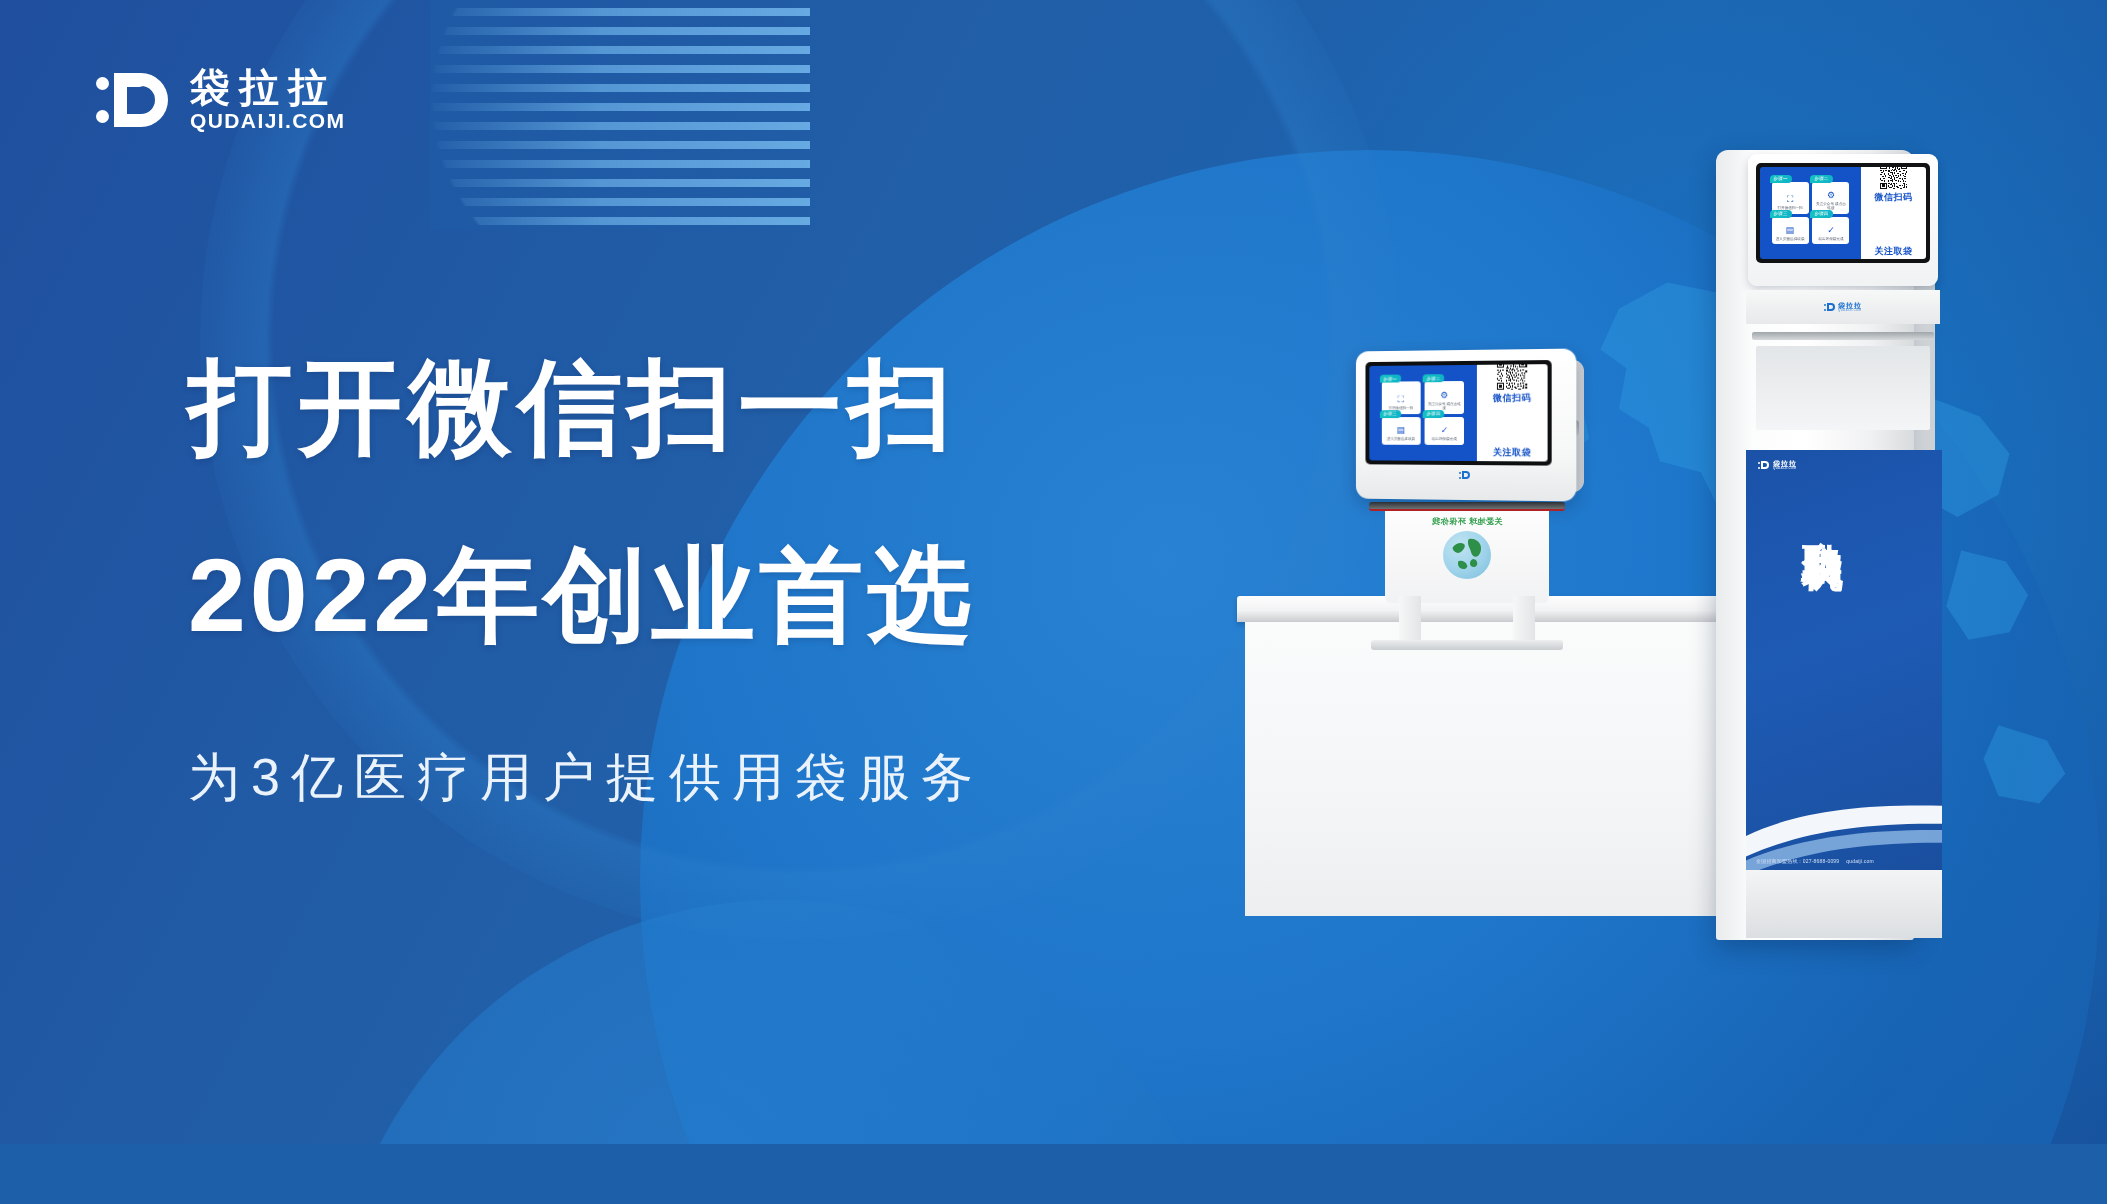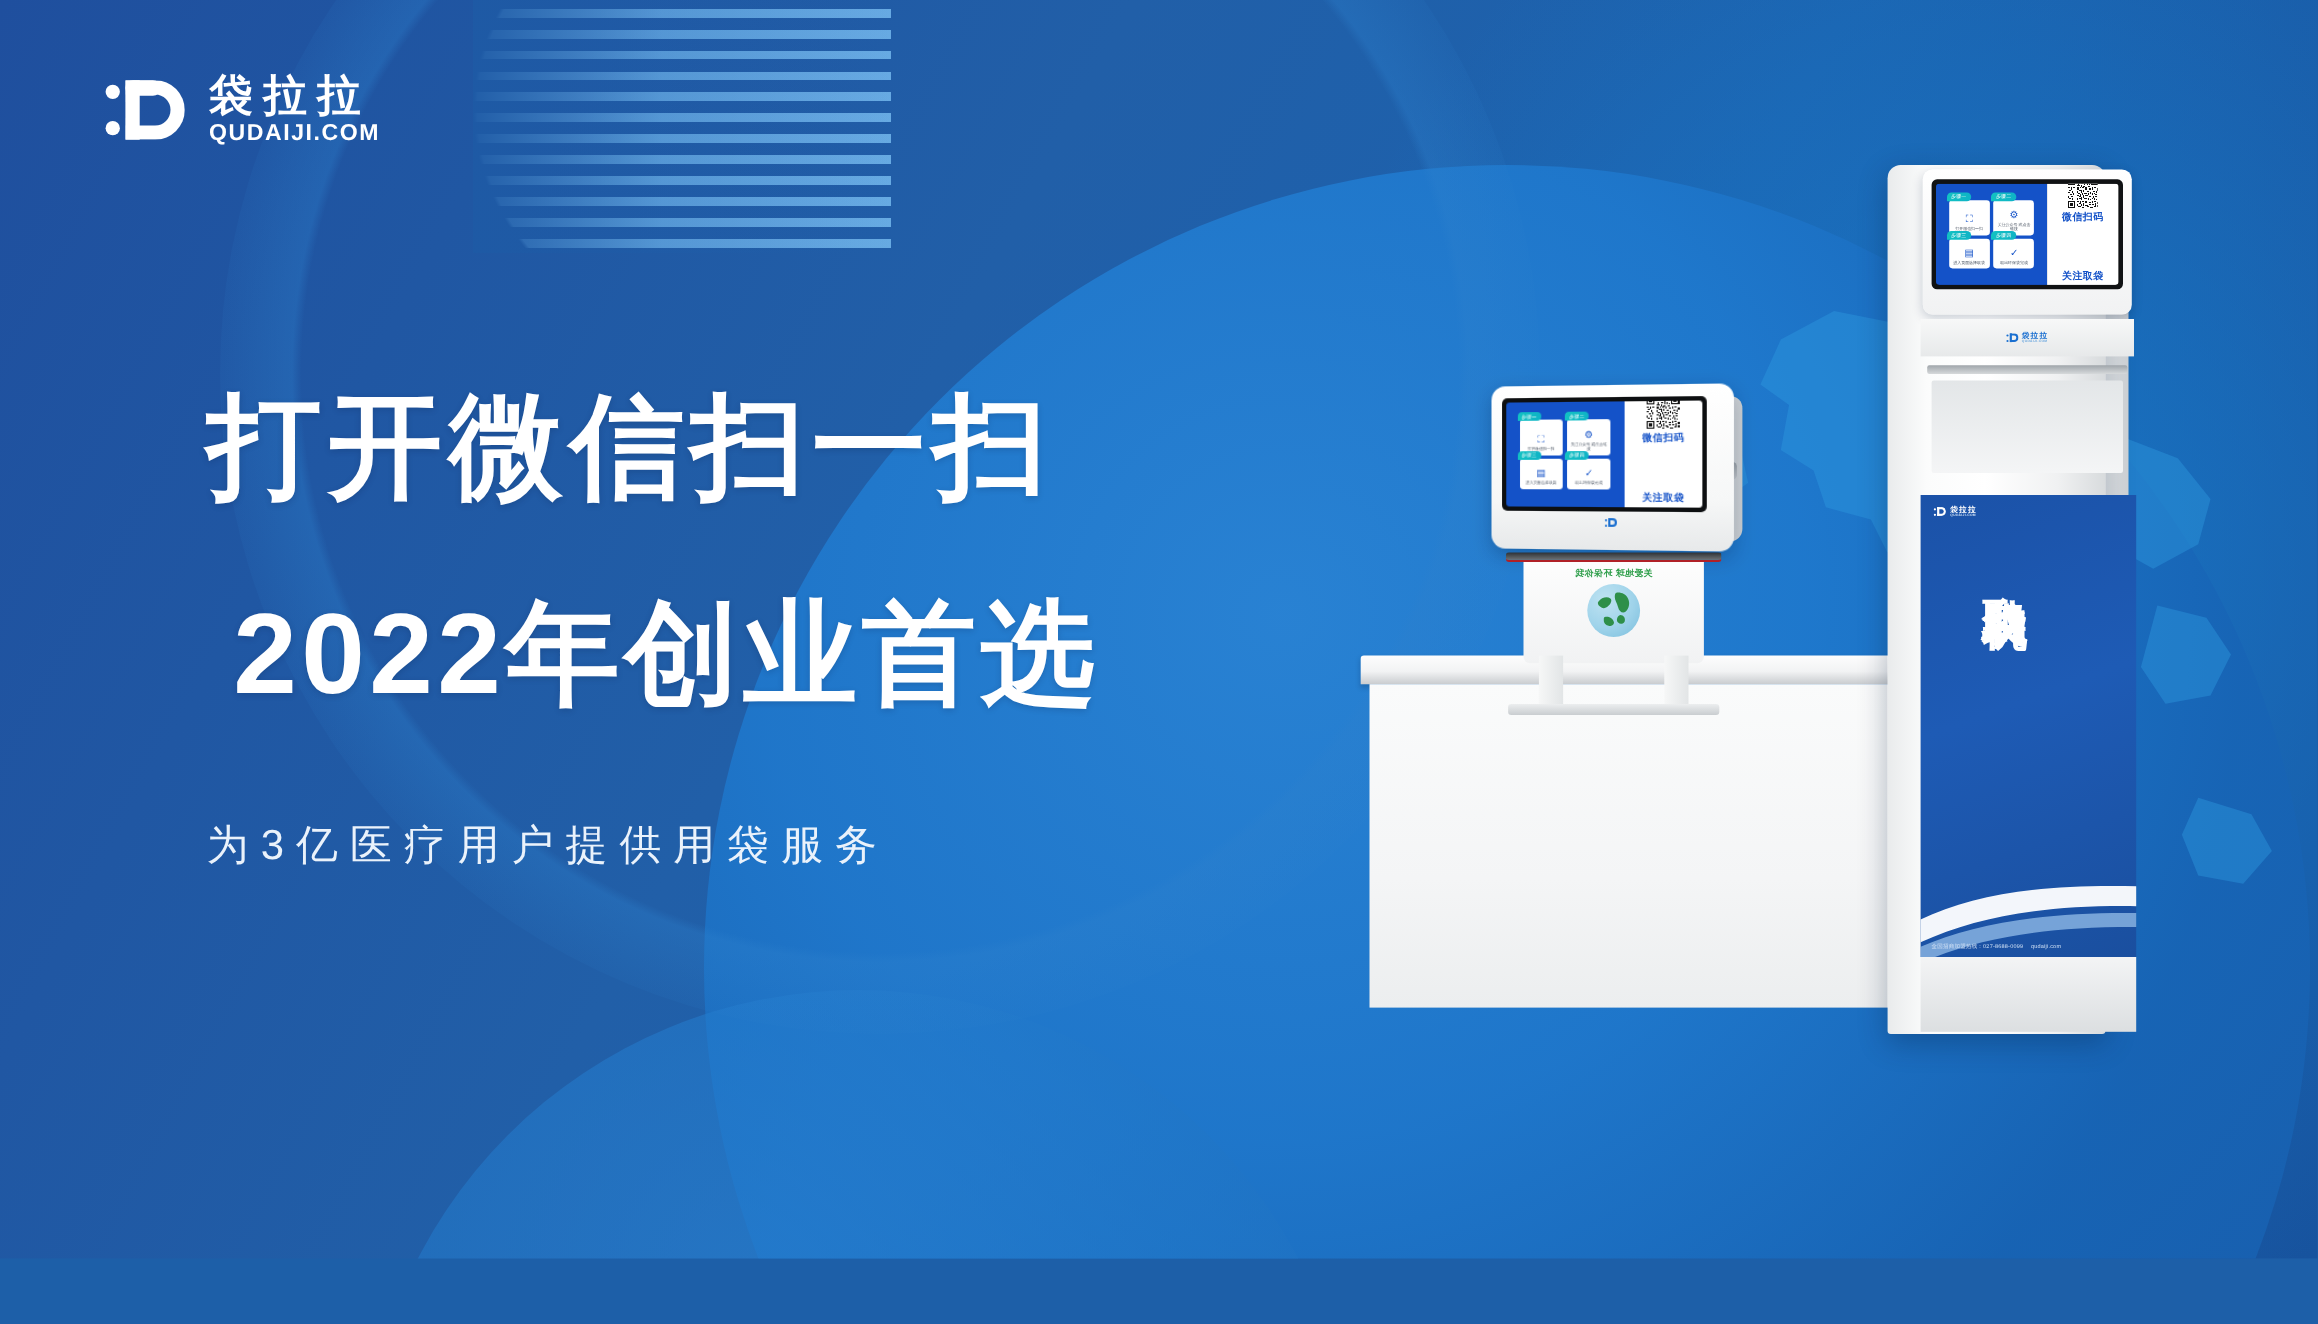--- a/index.html
+++ b/index.html
@@ -96,24 +96,24 @@
     color:#fff; font-size:21px; font-weight:700; letter-spacing:1.4px; line-height:1;
   }
 
   
   .copy{ position:absolute; left:188px; top:355px; }
   .headline{
     color:#fff; font-weight:700; line-height:1;
     font-size:104px; letter-spacing:6px;
     text-shadow:0 2px 6px rgba(0,20,60,.18);
   }
-  .headline.l2{ margin-top:84px; letter-spacing:4px;margin-left:24px; }
+  .headline.l2{ margin-top:84px; letter-spacing:4px; }
   .subline{
     margin-top:96px;
-    color:#eaf2fb; font-size:38px; letter-spacing:11px; font-weight:400;
+    color:#eaf2fb; font-size:52px; letter-spacing:11px; font-weight:400;
   }
 
   
   .desk{
     position:absolute; left:1237px; top:596px; width:530px; height:320px;
   }
   .desk-top{
     position:absolute; left:0; top:0; width:530px; height:26px;
     background:linear-gradient(to bottom,#fdfdfd 0%,#f2f3f4 55%,#c9cccf 100%);
     border-radius:3px 3px 0 0;

